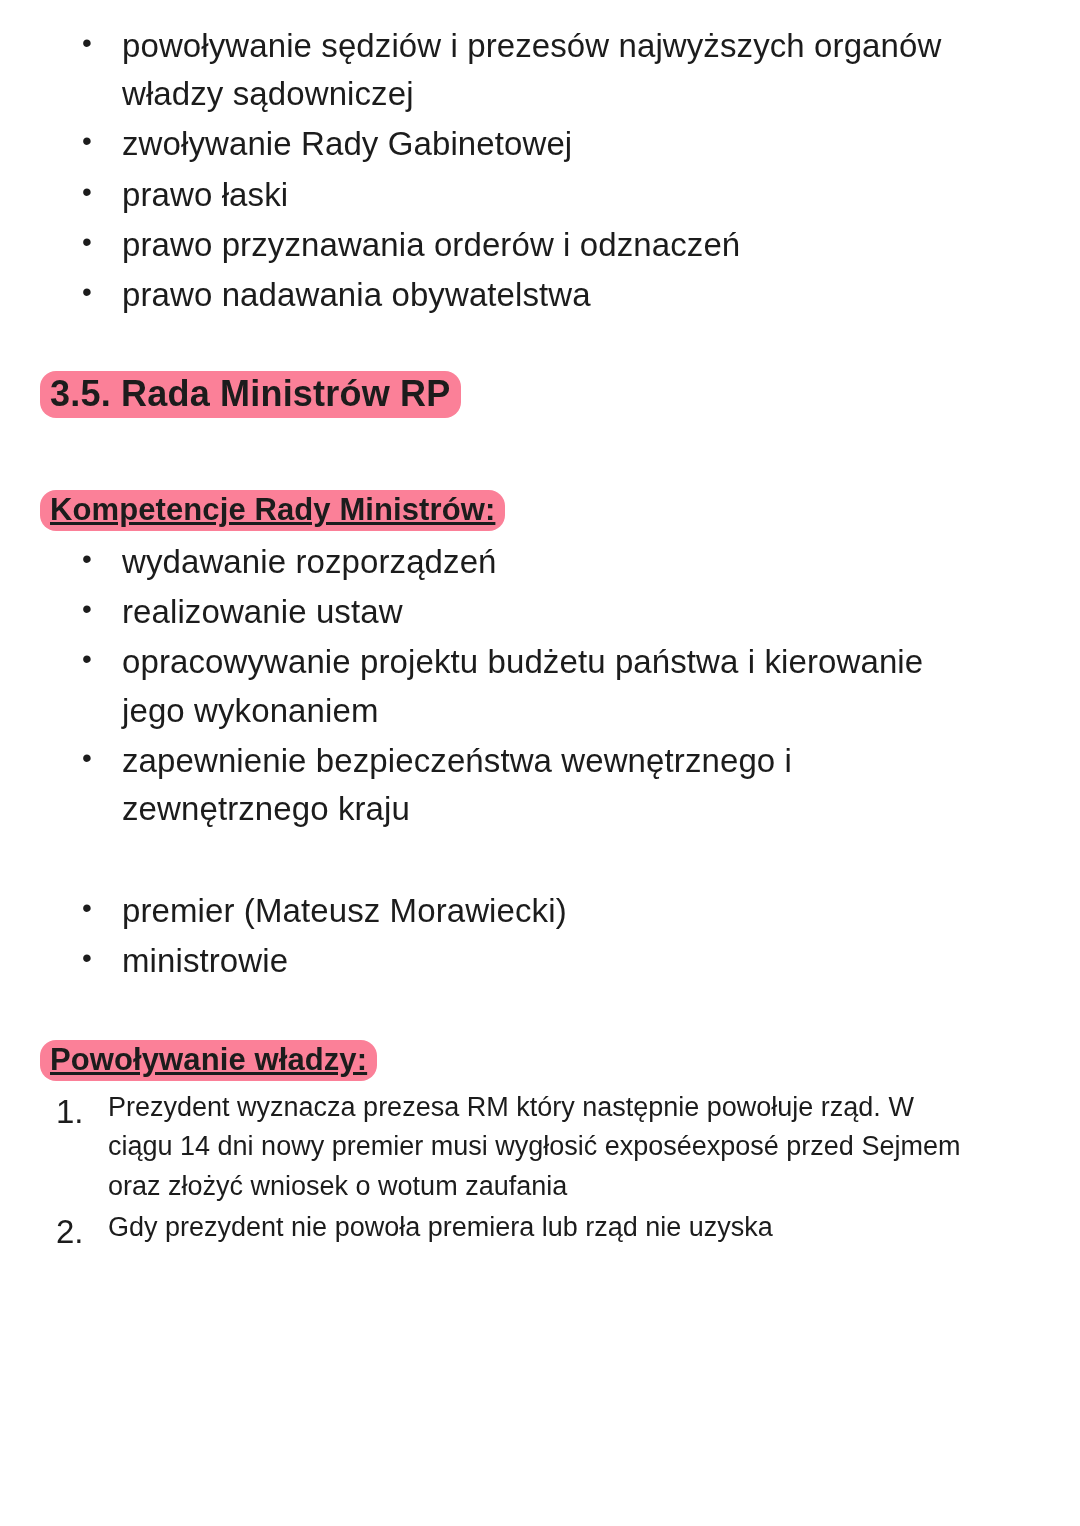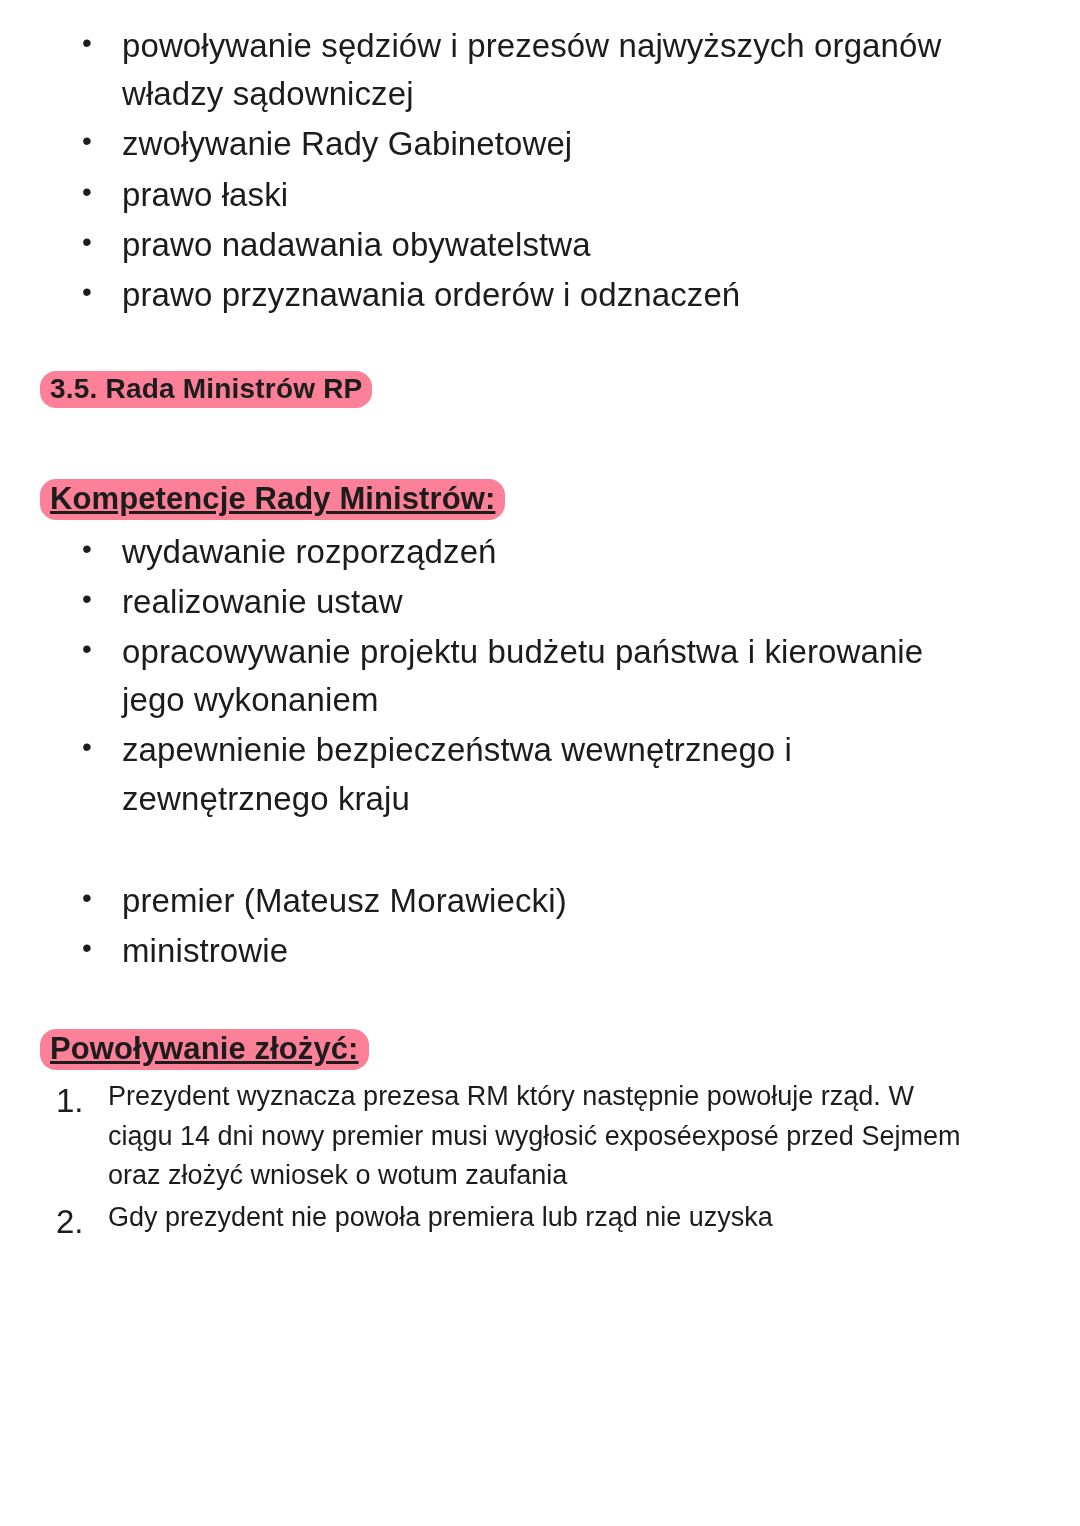--- a/index.html
+++ b/index.html
@@ -69,21 +69,21 @@
   }
   .hl {
     display: inline;
     background: #fb8098;
     border-radius: 16px;
     box-decoration-break: clone;
     -webkit-box-decoration-break: clone;
     padding: 2px 10px 4px 10px;
   }
   .h-main {
-    font-size: 28px;
+    font-size: 36px;
     font-weight: 700;
     letter-spacing: 0.2px;
     line-height: 1.3;
   }
   .h-sub {
     font-size: 31px;
     font-weight: 700;
     letter-spacing: 0.1px;
     line-height: 1.3;
     text-decoration: underline;
@@ -96,22 +96,22 @@
 </style>
 </head>
 <body>
 
 <div class="page">
 
   <ul class="bullets">
     <li>powoływanie sędziów i prezesów najwyższych organów władzy sądowniczej</li>
     <li>zwoływanie Rady Gabinetowej</li>
     <li>prawo łaski</li>
+    <li>prawo przyznawania orderów i odznaczeń</li>
     <li>prawo nadawania obywatelstwa</li>
-    <li>prawo przyznawania orderów i odznaczeń</li>
   </ul>
 
   <div class="heading-wrap">
     <span class="hl h-main">3.5. Rada Ministrów RP</span>
   </div>
 
   <div class="gap-lg"></div>
 
   <div class="sub-wrap">
     <span class="hl h-sub">Kompetencje Rady Ministrów:</span>
@@ -126,20 +126,20 @@
   <div class="gap-md"></div>
 
   <ul class="bullets">
     <li>premier (Mateusz Morawiecki)</li>
     <li>ministrowie</li>
   </ul>
 
   <div class="gap-md"></div>
 
   <div class="sub-wrap">
-    <span class="hl h-sub">Powoływanie złożyć:</span>
+    <span class="hl h-sub">Powoływanie władzy:</span>
   </div>
   <ol class="numbered">
     <li>Prezydent wyznacza prezesa RM który następnie powołuje rząd. W ciągu 14 dni nowy premier musi wygłosić exposéexposé przed Sejmem oraz złożyć wniosek o wotum zaufania</li>
     <li>Gdy prezydent nie powoła premiera lub rząd nie uzyska</li>
   </ol>
 
 </div>
 
 </body></html>

